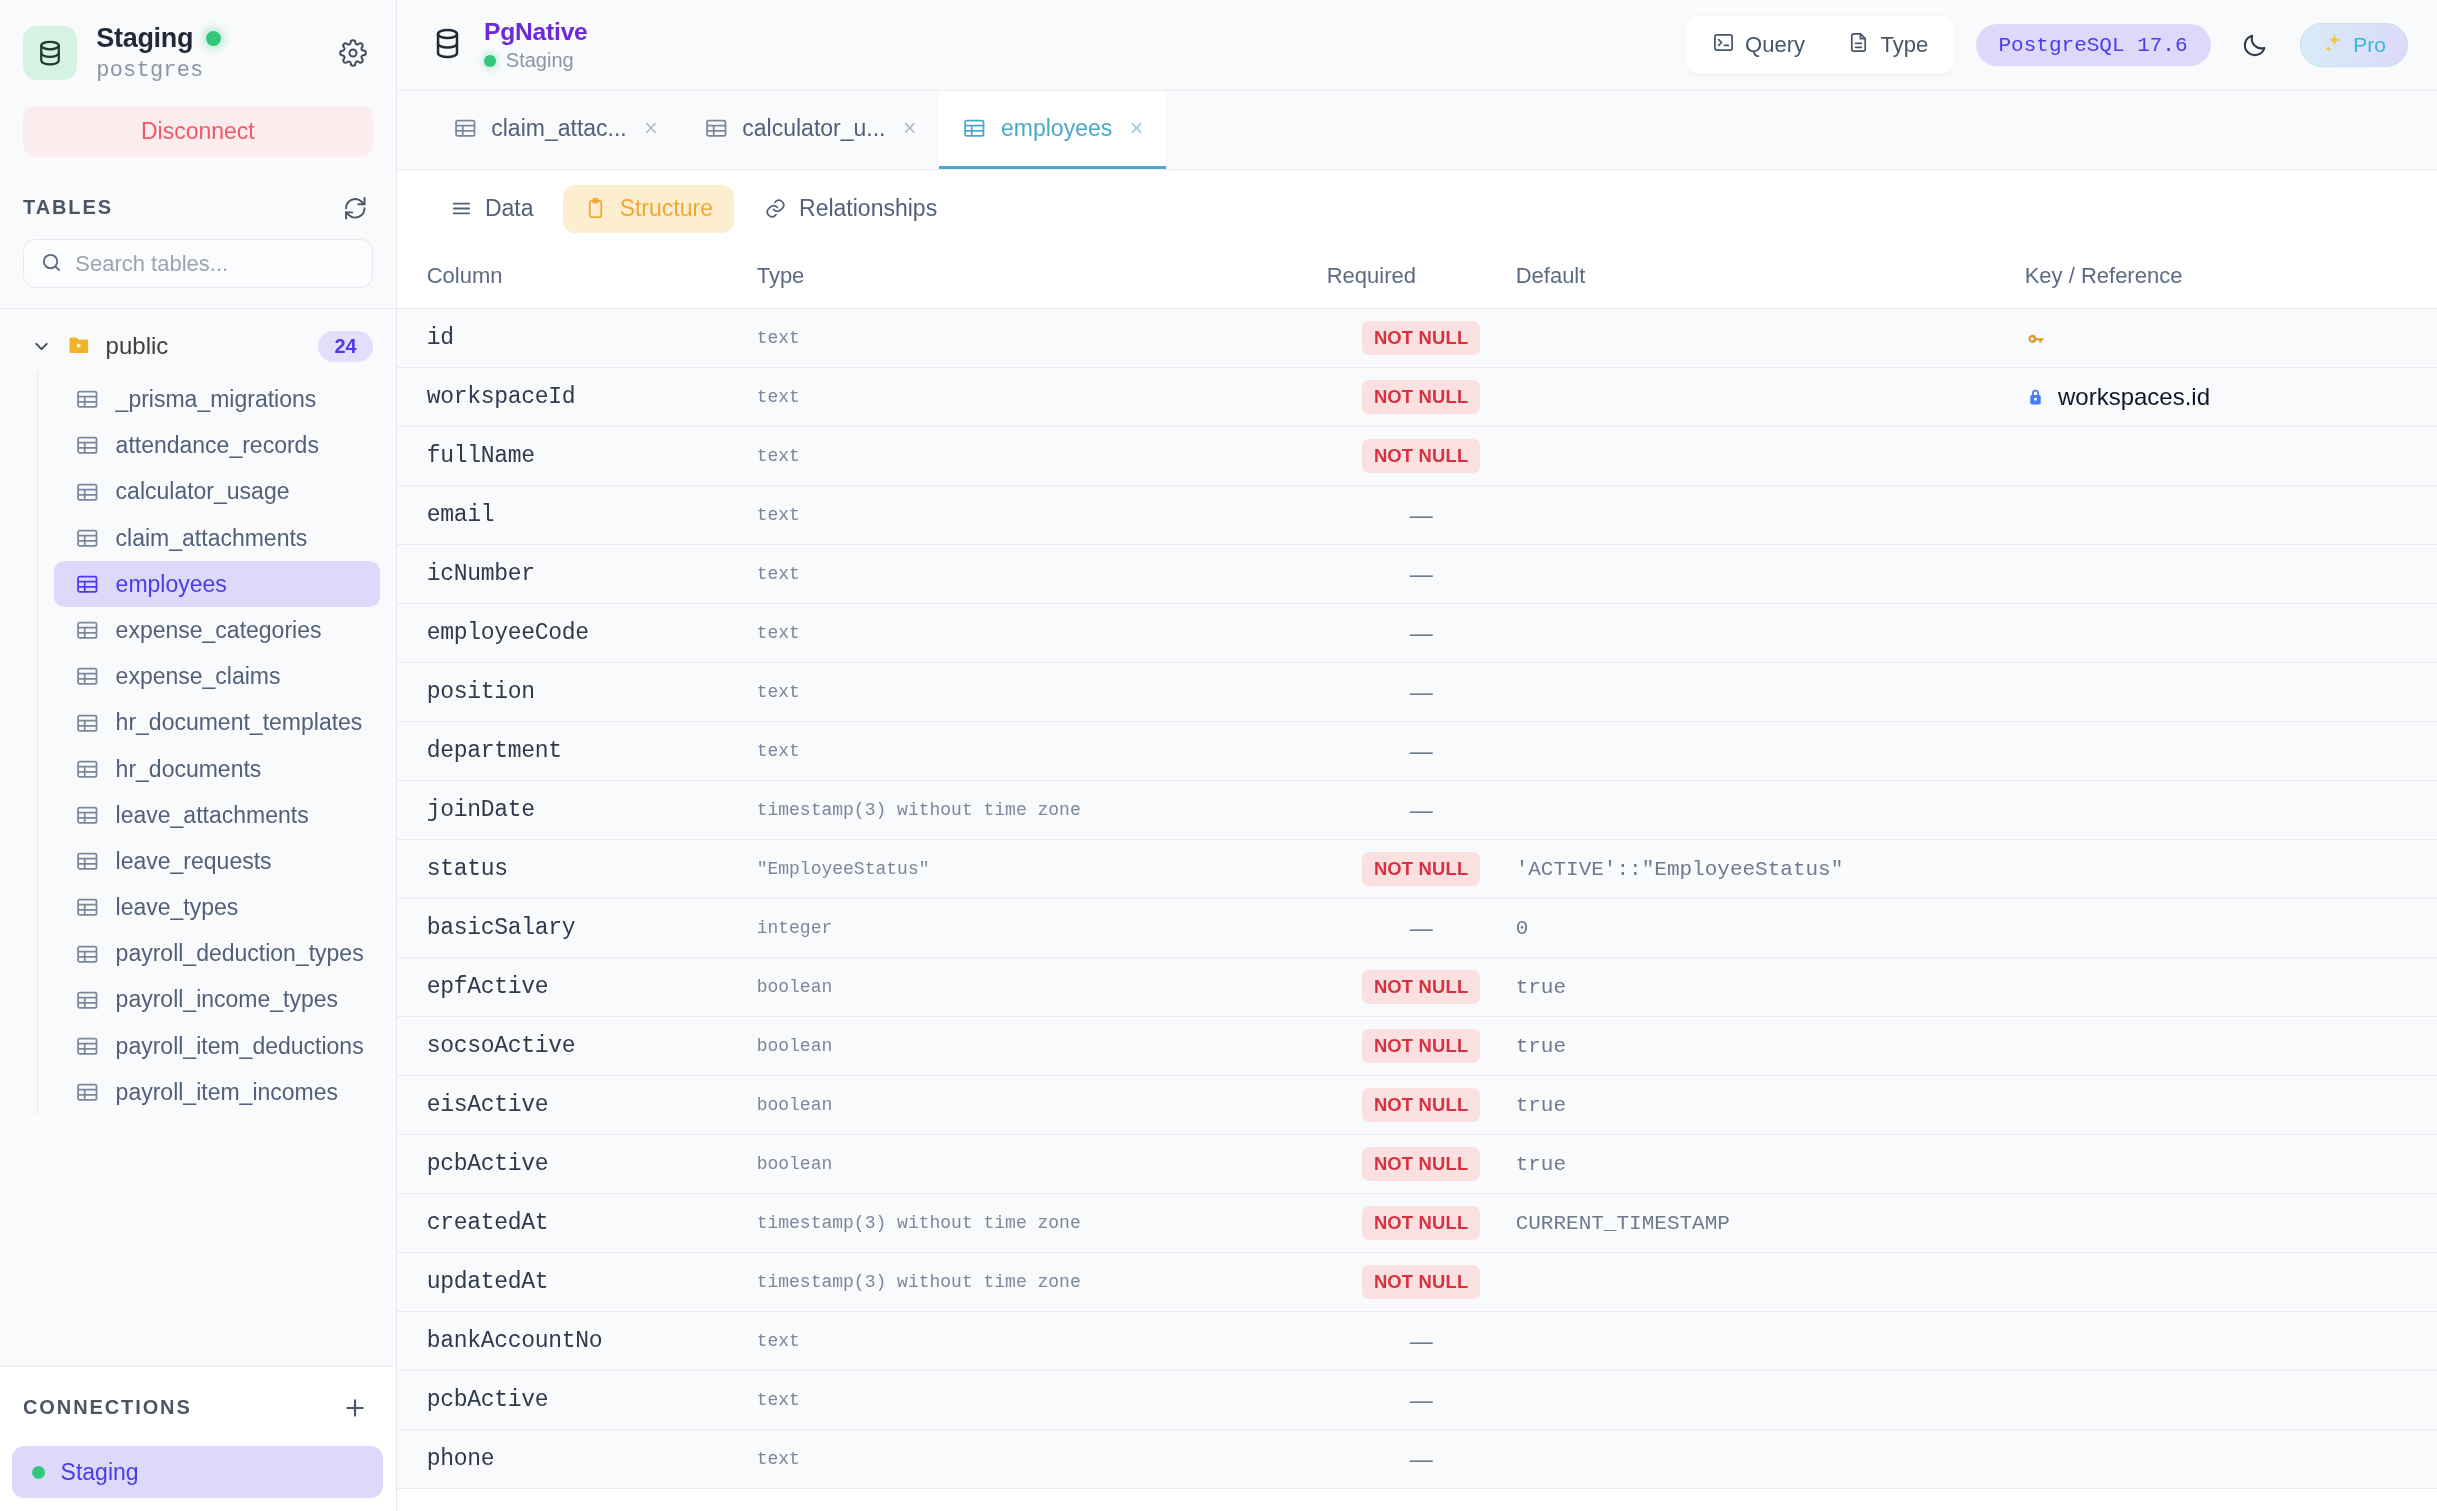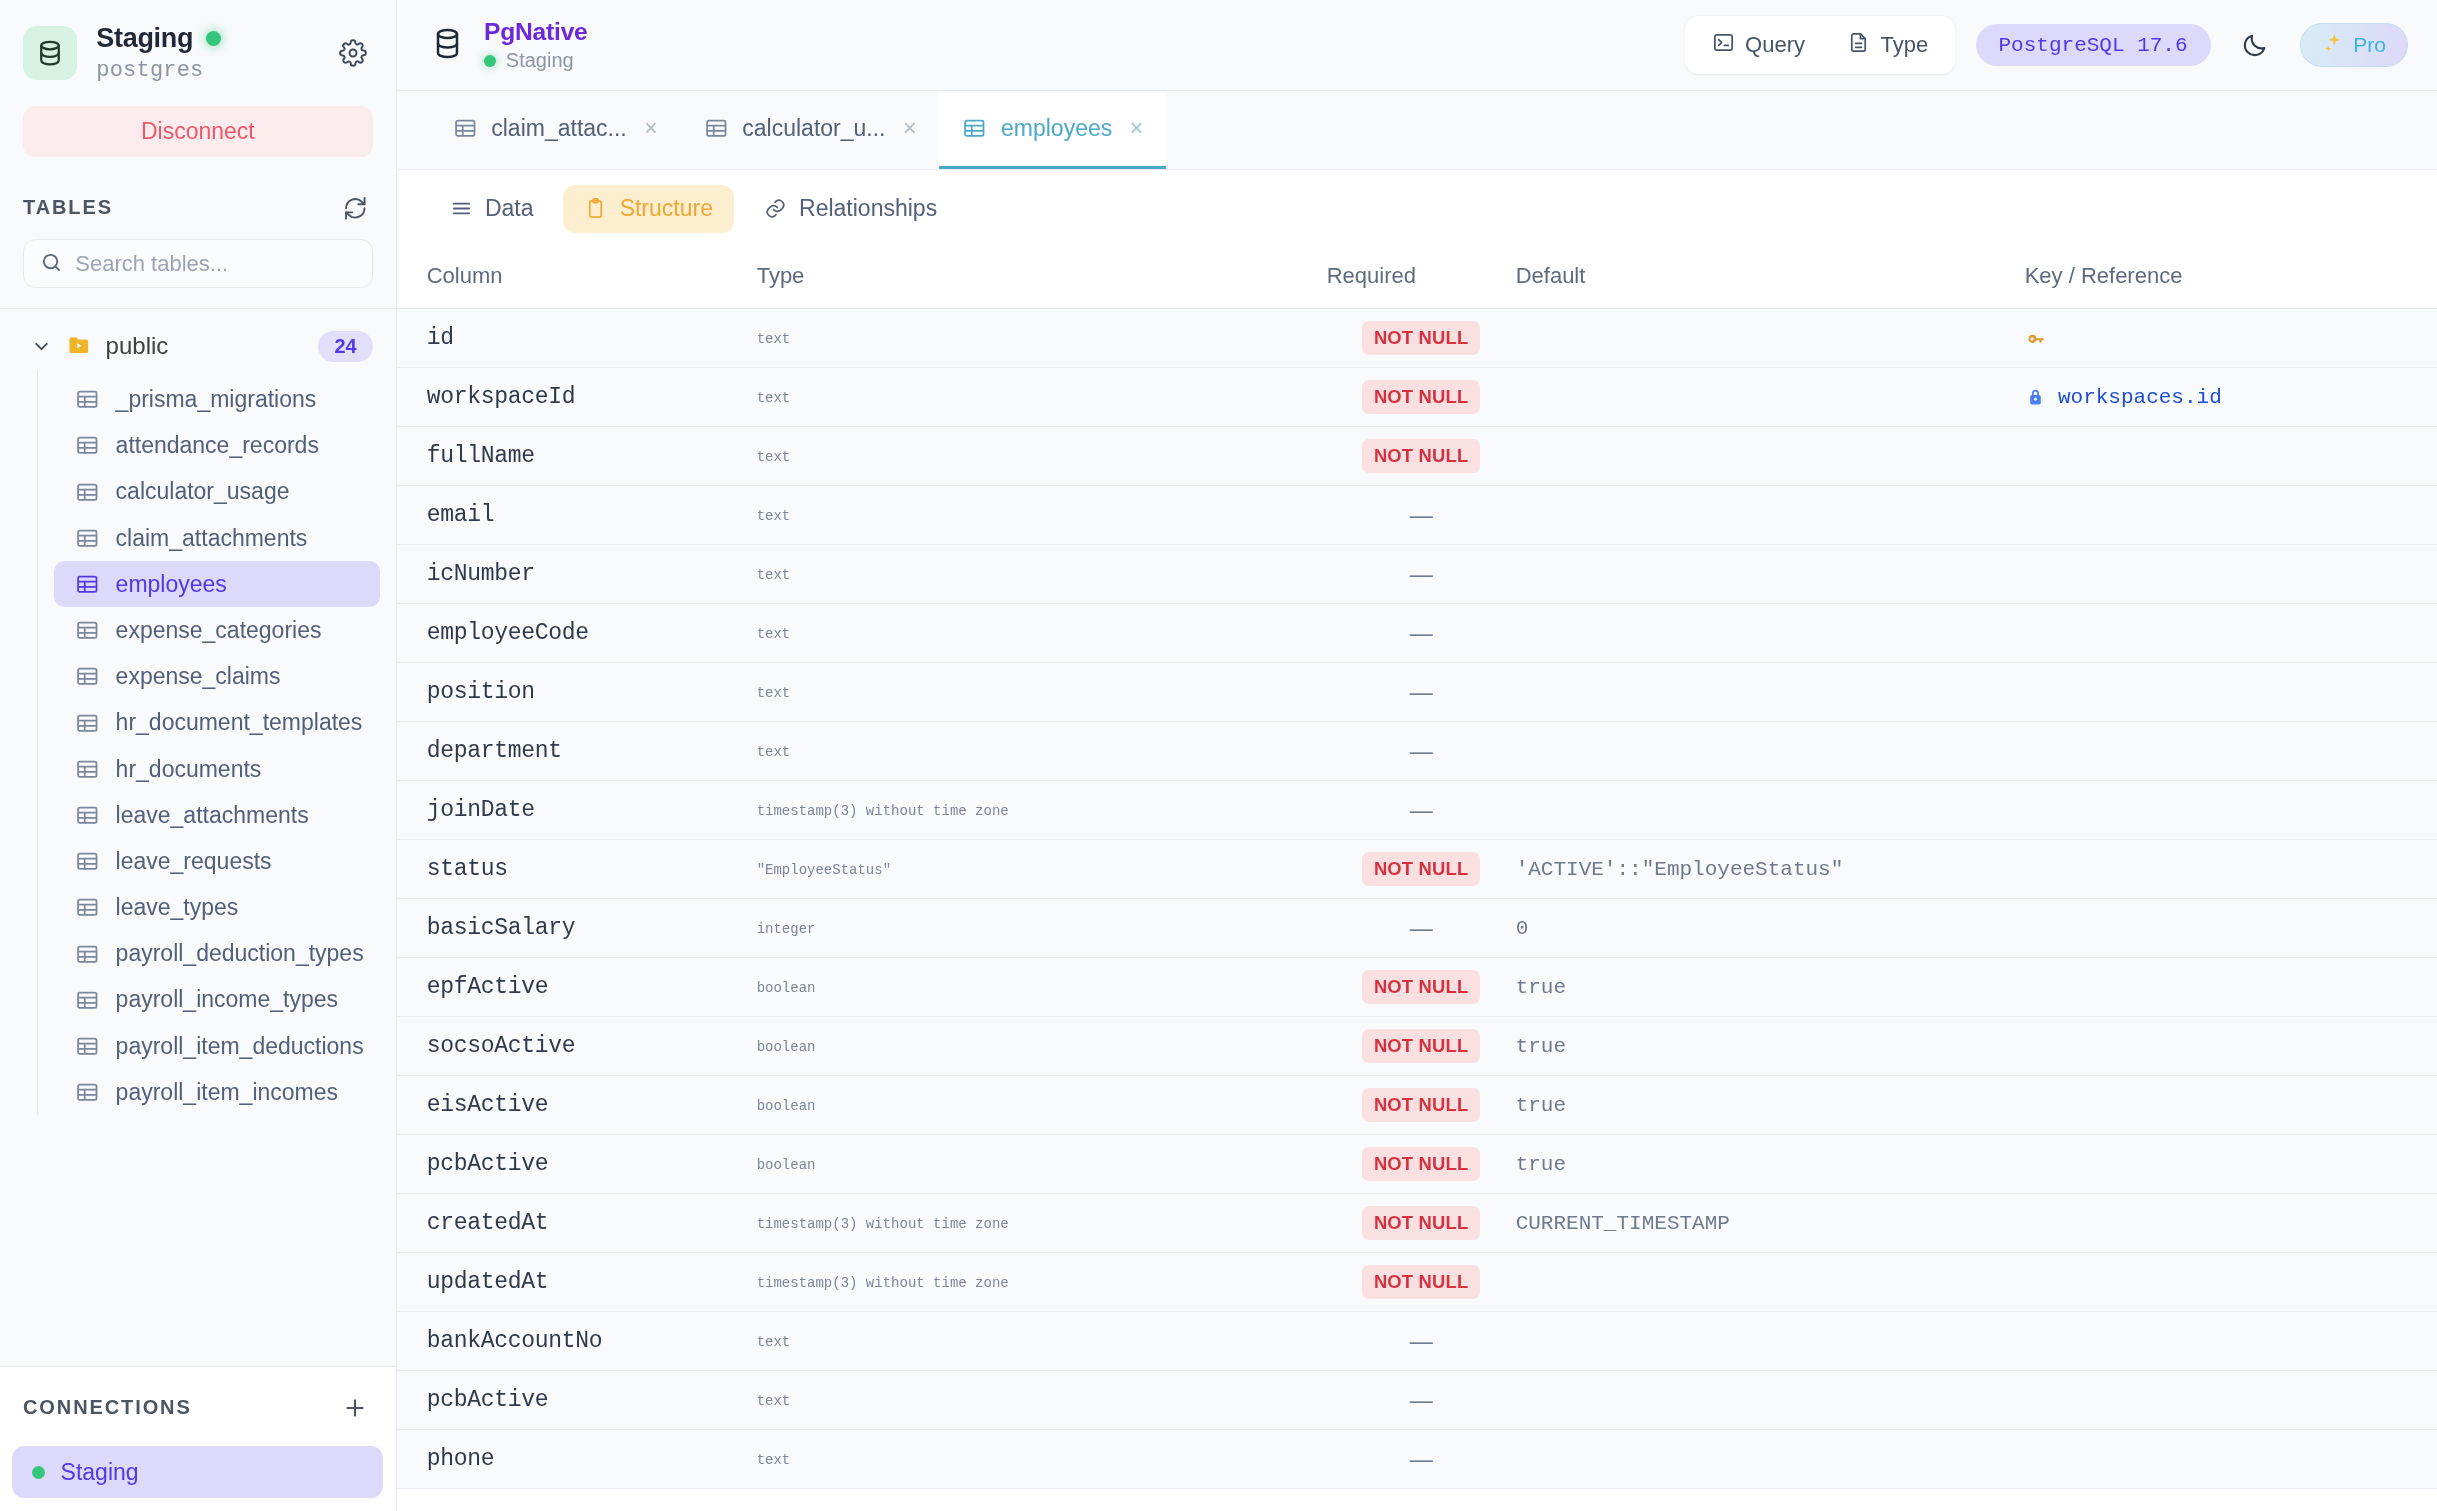--- a/index.html
+++ b/index.html
@@ -210,36 +210,36 @@
   .c-def { width: 509px; }
   .c-key { width: auto; }
   th.c-col { padding-left: 30px !important; }
 
   .col-name {
     font-family: "Liberation Mono", monospace;
     font-size: 23px; color: #2f3a4c; letter-spacing: -0.3px;
   }
   .type-name {
     font-family: "Liberation Mono", monospace;
-    font-size: 14px; color: #7b879b;
+    font-size: 18px; color: #7b879b;
   }
   .notnull {
     display: inline-block; background: #fbe0e2; color: #d6313f;
     font-size: 18.4px; font-weight: 700; border-radius: 7px;
     padding: 6.1px 11.4px; letter-spacing: 0.2px;
   }
   .dash { color: #6e7a8d; font-size: 23px; }
   .def-val {
     font-family: "Liberation Mono", monospace;
     font-size: 21px; color: #6e7a8d;
   }
   .keycell { display: flex; align-items: center; gap: 12.3px; }
   .ref-link {
-    font-family: Liberation Mono, monospace;
-    font-size: 21px; color: #1d4ed8; cursor: pointer;
+    font-family: Liberation Sans, sans-serif;
+    font-size: 24px; color: #0f172a; cursor: pointer;
   }
   td.center { text-align: center; }
   th.center { text-align: center; }
 </style>
 </head>
 <body>
 
 <div class="app">
 
   <aside class="sidebar">

